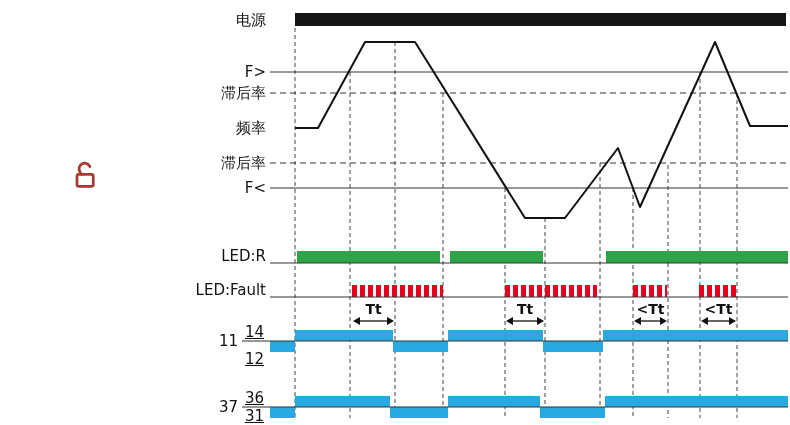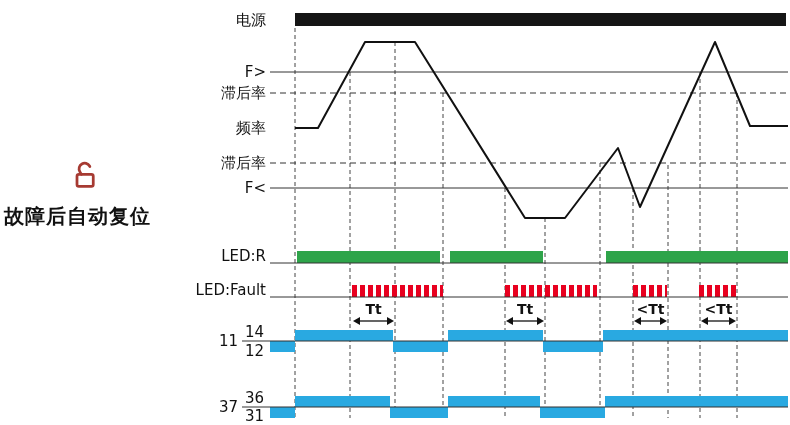--- a/index.html
+++ b/index.html
@@ -4,21 +4,21 @@
 <style>
   html,body{margin:0;padding:0;background:#fff;}
   .stage{
     position:relative;width:790px;height:425px;background:#ffffff;overflow:hidden;
     font-family:"DejaVu Sans","Liberation Sans",sans-serif;color:#111;
   }
   .timing{position:absolute;left:0;top:0;}
   .timing text{font-family:inherit;}
   .rlabel{position:absolute;right:524px;font-size:15px;line-height:16px;white-space:nowrap;text-align:center;}
   .num{position:absolute;font-size:15px;line-height:16px;}
-  .n-right{right:526px;}
+  .n-right{right:526px;text-decoration:underline;}
   .n-left{right:552px;}
   .caption{position:absolute;left:4px;top:203px;font-size:20px;font-weight:700;letter-spacing:1px;white-space:nowrap;}
   .lock{position:absolute;left:72px;top:160px;width:30px;height:30px;}
 </style>
 </head>
 <body>
 
 <div class="stage">
 
   <svg id="tsvg" class="timing" width="790" height="425" viewBox="0 0 790 425">
@@ -108,32 +108,31 @@
       <polygon points="701,321 708,317 708,325" fill="#111"></polygon>
       <polygon points="736,321 729,317 729,325" fill="#111"></polygon>
       <text x="718.5" y="314" text-anchor="middle" font-size="14" font-weight="600" fill="#111">&lt;Tt</text>
     </svg>
 
   <svg class="lock" viewBox="0 0 24 24" style="color: rgb(166, 58, 50);">
     <rect x="4" y="11.5" width="13" height="9.5" rx="1.5" fill="none" stroke="currentColor" stroke-width="2.2"></rect>
     <path d="M7.5 11.5 V9 a4.5 4.5 0 0 1 9 0 v0.5" fill="none" stroke="currentColor" stroke-width="2.2" stroke-linecap="round" transform="rotate(-30 7.5 11.5)"></path>
   </svg>
 
-  <div class="caption">故障后自动复位</div>
 
   <div class="rlabel" style="top:12px">电源</div>
   <div class="rlabel" style="top:64px">F&gt;</div>
   <div class="rlabel" style="top:85px">滞后率</div>
   <div class="rlabel" style="top:120px">频率</div>
   <div class="rlabel" style="top:155px">滞后率</div>
   <div class="rlabel" style="top:180px">F&lt;</div>
   <div class="rlabel" style="top:248px">LED:R</div>
   <div class="rlabel" style="top:282px">LED:Fault</div>
 
   <div class="num n-right" style="top:324px">14</div>
-  <div class="num n-right" style="top:343px">12</div>
+  <div class="num n-right" style="top:351px">12</div>
   <div class="num n-left" style="top:333px">11</div>
 
   <div class="num n-right" style="top:390px">36</div>
   <div class="num n-right" style="top:408px">31</div>
   <div class="num n-left" style="top:399px">37</div>
 
 </div>
 
 </body></html>

